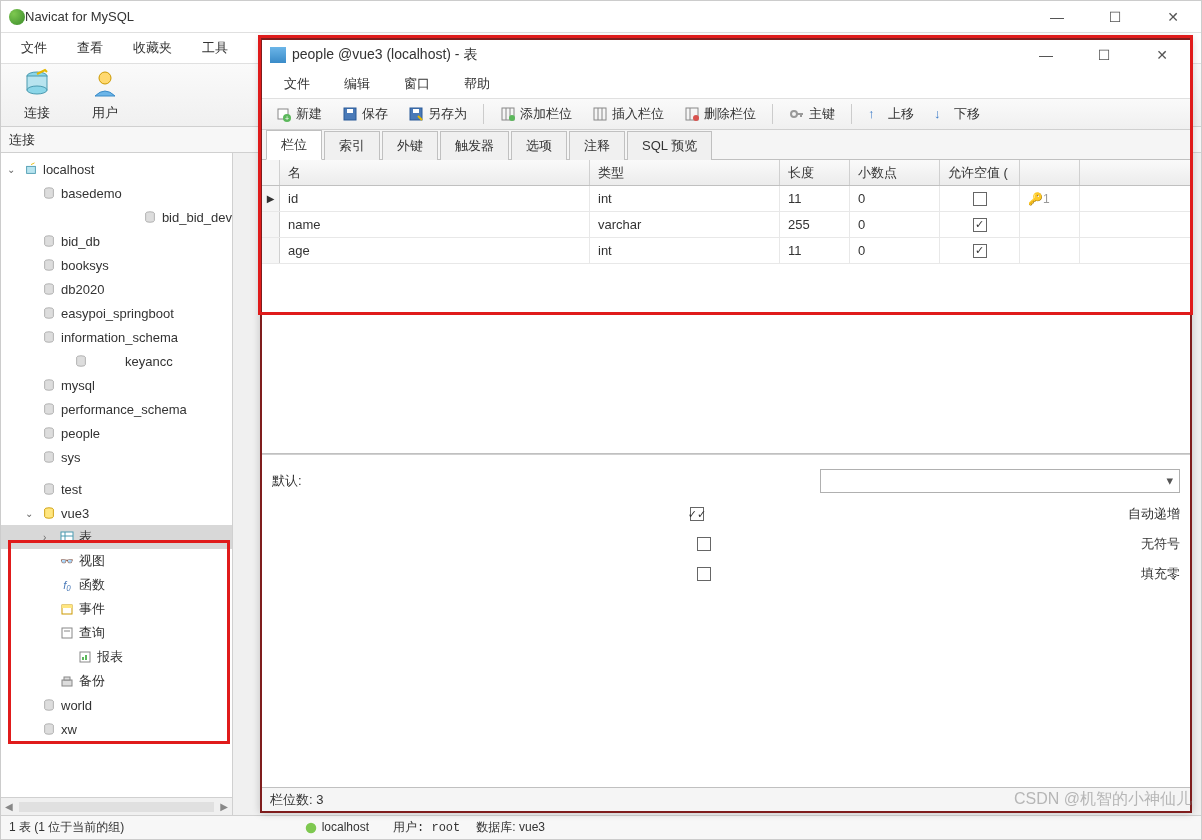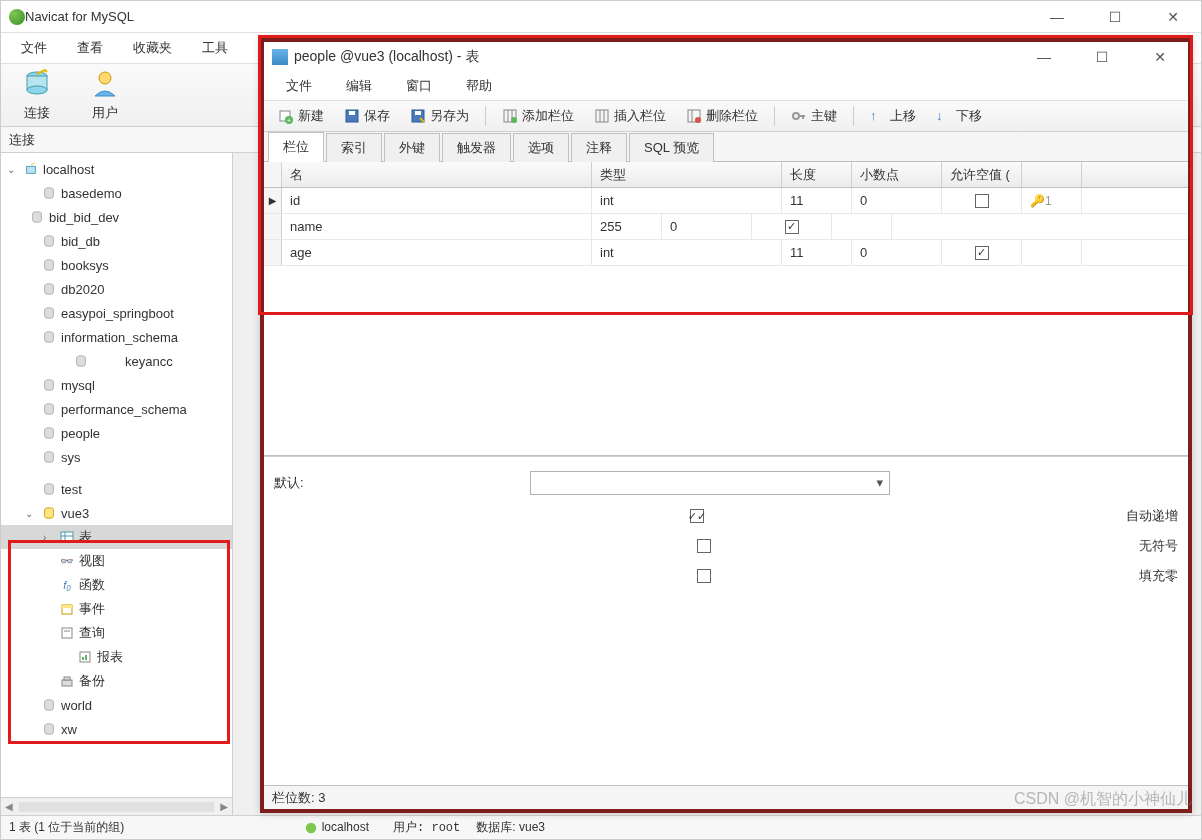--- a/index.html
+++ b/index.html
@@ -23,21 +23,21 @@
 .tree-row.sel { background: #d8d8d8; }
 .tree-row .caret { width: 12px; color:#666; font-size:10px;}
 .tree-row .ico { width: 16px; height: 16px; display:inline-flex; align-items:center; justify-content:center;}
 .redbox1 { position:absolute; border:3px solid #e01b1b; left:8px; top:540px; width:222px; height:204px; pointer-events:none; z-index:50;}
 .redbox2 { position:absolute; border:3px solid #e01b1b; left:258px; top:35px; width:935px; height:280px; pointer-events:none; z-index:50;}
 .sidebar-scroll { height:18px; border-top:1px solid #d0d0d0; background:#f0f0f0; display:flex; align-items:center;}
 .statusbar { height: 24px; border-top: 1px solid #d0d0d0; display: flex; align-items: center; padding: 0 8px; background:#f7f7f7; font-size:12px;}
 .watermark { position:absolute; right:10px; bottom:30px; color:rgba(120,120,120,0.5); font-size:16px; pointer-events:none; z-index:60;margin-left:36px;}
 
 
-.inner-window { position:absolute; left:260px; top:38px; width:932px; height:775px; background:#fff; border:4px solid #7f1d1d; display:flex; flex-direction:column; box-shadow:0 0 8px rgba(0,0,0,0.2);}
+.inner-window { position:absolute; left:260px; top:38px; width:932px; height:775px; background:#fff; border:2px solid #7f1d1d; display:flex; flex-direction:column; box-shadow:0 0 8px rgba(0,0,0,0.2);}
 .inner-titlebar { height:30px; display:flex; align-items:center; padding:0 8px; }
 .inner-titlebar .ico { width:16px; height:16px; background:linear-gradient(#6bb5e8,#3a8bc8); margin-right:6px;}
 .inner-titlebar .title { flex:1; font-size:14px;}
 .inner-menubar { height:28px; display:flex; align-items:center; padding:0 6px; gap:2px;}
 .inner-menubar .mi { padding:4px 16px; cursor:pointer;}
 .inner-toolbar { height:32px; display:flex; align-items:center; padding:0 6px; gap:4px; border-top:1px solid #e0e0e0; border-bottom:1px solid #d0d0d0; background:linear-gradient(#fafafa,#f0f0f0);}
 .inner-toolbar .tbtn { display:flex; align-items:center; gap:4px; padding:2px 8px; cursor:pointer;}
 .inner-toolbar .tsep { width:1px; height:20px; background:#ccc; margin:0 4px;}
 .inner-toolbar .ico { width:16px; height:16px; display:inline-block;}
 .tabs { height:30px; display:flex; align-items:flex-end; border-bottom:1px solid #c0c0c0; padding-left:4px; background:#f5f5f5;}
@@ -47,21 +47,21 @@
 .grid-header { display:flex; height:26px; background:linear-gradient(#fafafa,#ececec); border-bottom:1px solid #c0c0c0;}
 .gcell { border-right:1px solid #d0d0d0; padding:4px 8px; display:flex; align-items:center;}
 .grid-row { display:flex; height:26px; border-bottom:1px solid #e8e8e8;}
 .grid-row .gcell { border-right:1px solid #e8e8e8;}
 .rowhead { width:18px; border-right:1px solid #d0d0d0; display:flex; align-items:center; justify-content:center; background:#f5f5f5; font-size:10px;}
 .c-name{width:310px;} .c-type{width:190px;} .c-len{width:70px;} .c-dec{width:90px;} .c-null{width:80px;} .c-key{width:60px;}
 .checkbox { width:14px; height:14px; border:1px solid #666; display:inline-flex; align-items:center; justify-content:center; font-size:11px; margin:auto;}
 .key-ico { color:#999; font-size:12px;}
 .blank-grid { height:190px; border-bottom:1px solid #c0c0c0;}
 .prop-panel { padding:14px 10px; display:flex; flex-direction:column; gap:12px; border-top:1px solid #d0d0d0;}
-.prop-row { display:flex; align-items:center; gap:4px;}
+.prop-row { display:flex; align-items:center; gap:4px;justify-content:space-between;}
 .prop-row label { width:48px;}
 .prop-row .inp { width:360px; height:24px; border:1px solid #b0b0b0;}
 .prop-row .dd { width:360px; height:24px; border:1px solid #b0b0b0; background:#fff; position:relative;}
 .prop-row .dd::after{content:"▾"; position:absolute; right:6px; top:3px; color:#555;}
 .prop-row .dots { width:24px; height:24px; border:1px solid #b0b0b0; background:linear-gradient(#fafafa,#e8e8e8); text-align:center; line-height:20px;}
 .cbrow { display:flex; align-items:center; gap:6px;}
 .cbrow .checkbox.chk::after{content:"✓"; font-size:11px;}
 .spacer-flex{flex:1;}
 .inner-status { height:24px; border-top:1px solid #c0c0c0; display:flex; align-items:center; padding:0 8px; background:#f5f5f5;}
 svg { display:block;}
@@ -124,21 +124,21 @@
           <div class="tree-row" style="padding-left: 24px;">
             <span class="caret"></span>
             <span class="ico">
               <svg width="14" height="14" viewBox="0 0 16 16">
                 <ellipse cx="8" cy="4" rx="5" ry="2" fill="#ddd" stroke="#aaa"></ellipse>
                 <path d="M3 4 V12 A5 2 0 0 0 13 12 V4" fill="#ddd" stroke="#aaa"></path>
               </svg>
             </span>
             <span>basedemo</span>
           </div>
-          <div class="tree-row" style="padding-left: 12px;">
+          <div class="tree-row" style="padding-left: 12px; justify-content: flex-end;">
             <span class="caret"></span>
             <span class="ico">
               <svg width="14" height="14" viewBox="0 0 16 16">
                 <ellipse cx="8" cy="4" rx="5" ry="2" fill="#ddd" stroke="#aaa"></ellipse>
                 <path d="M3 4 V12 A5 2 0 0 0 13 12 V4" fill="#ddd" stroke="#aaa"></path>
               </svg>
             </span>
             <span>bid_bid_dev</span>
           </div>
           <div class="tree-row" style="padding-left: 24px;">
@@ -499,20 +499,21 @@
     <div class="gcell c-null" style="justify-content:center;">
             <span class="checkbox"></span>
           </div>
     <div class="gcell c-key">
             <span class="key-ico">🔑1</span>
           </div>
         </div>
         <div class="grid-row">
           <div class="rowhead"></div>
     <div class="gcell c-name">name</div>
+    <div class="gcell c-type">varchar</div>
     <div class="gcell c-len">255</div>
     <div class="gcell c-dec">0</div>
     <div class="gcell c-null" style="justify-content:center;">
             <span class="checkbox">✓</span>
           </div>
     <div class="gcell c-key"></div>
         </div>
         <div class="grid-row">
           <div class="rowhead"></div>
     <div class="gcell c-name">age</div>

